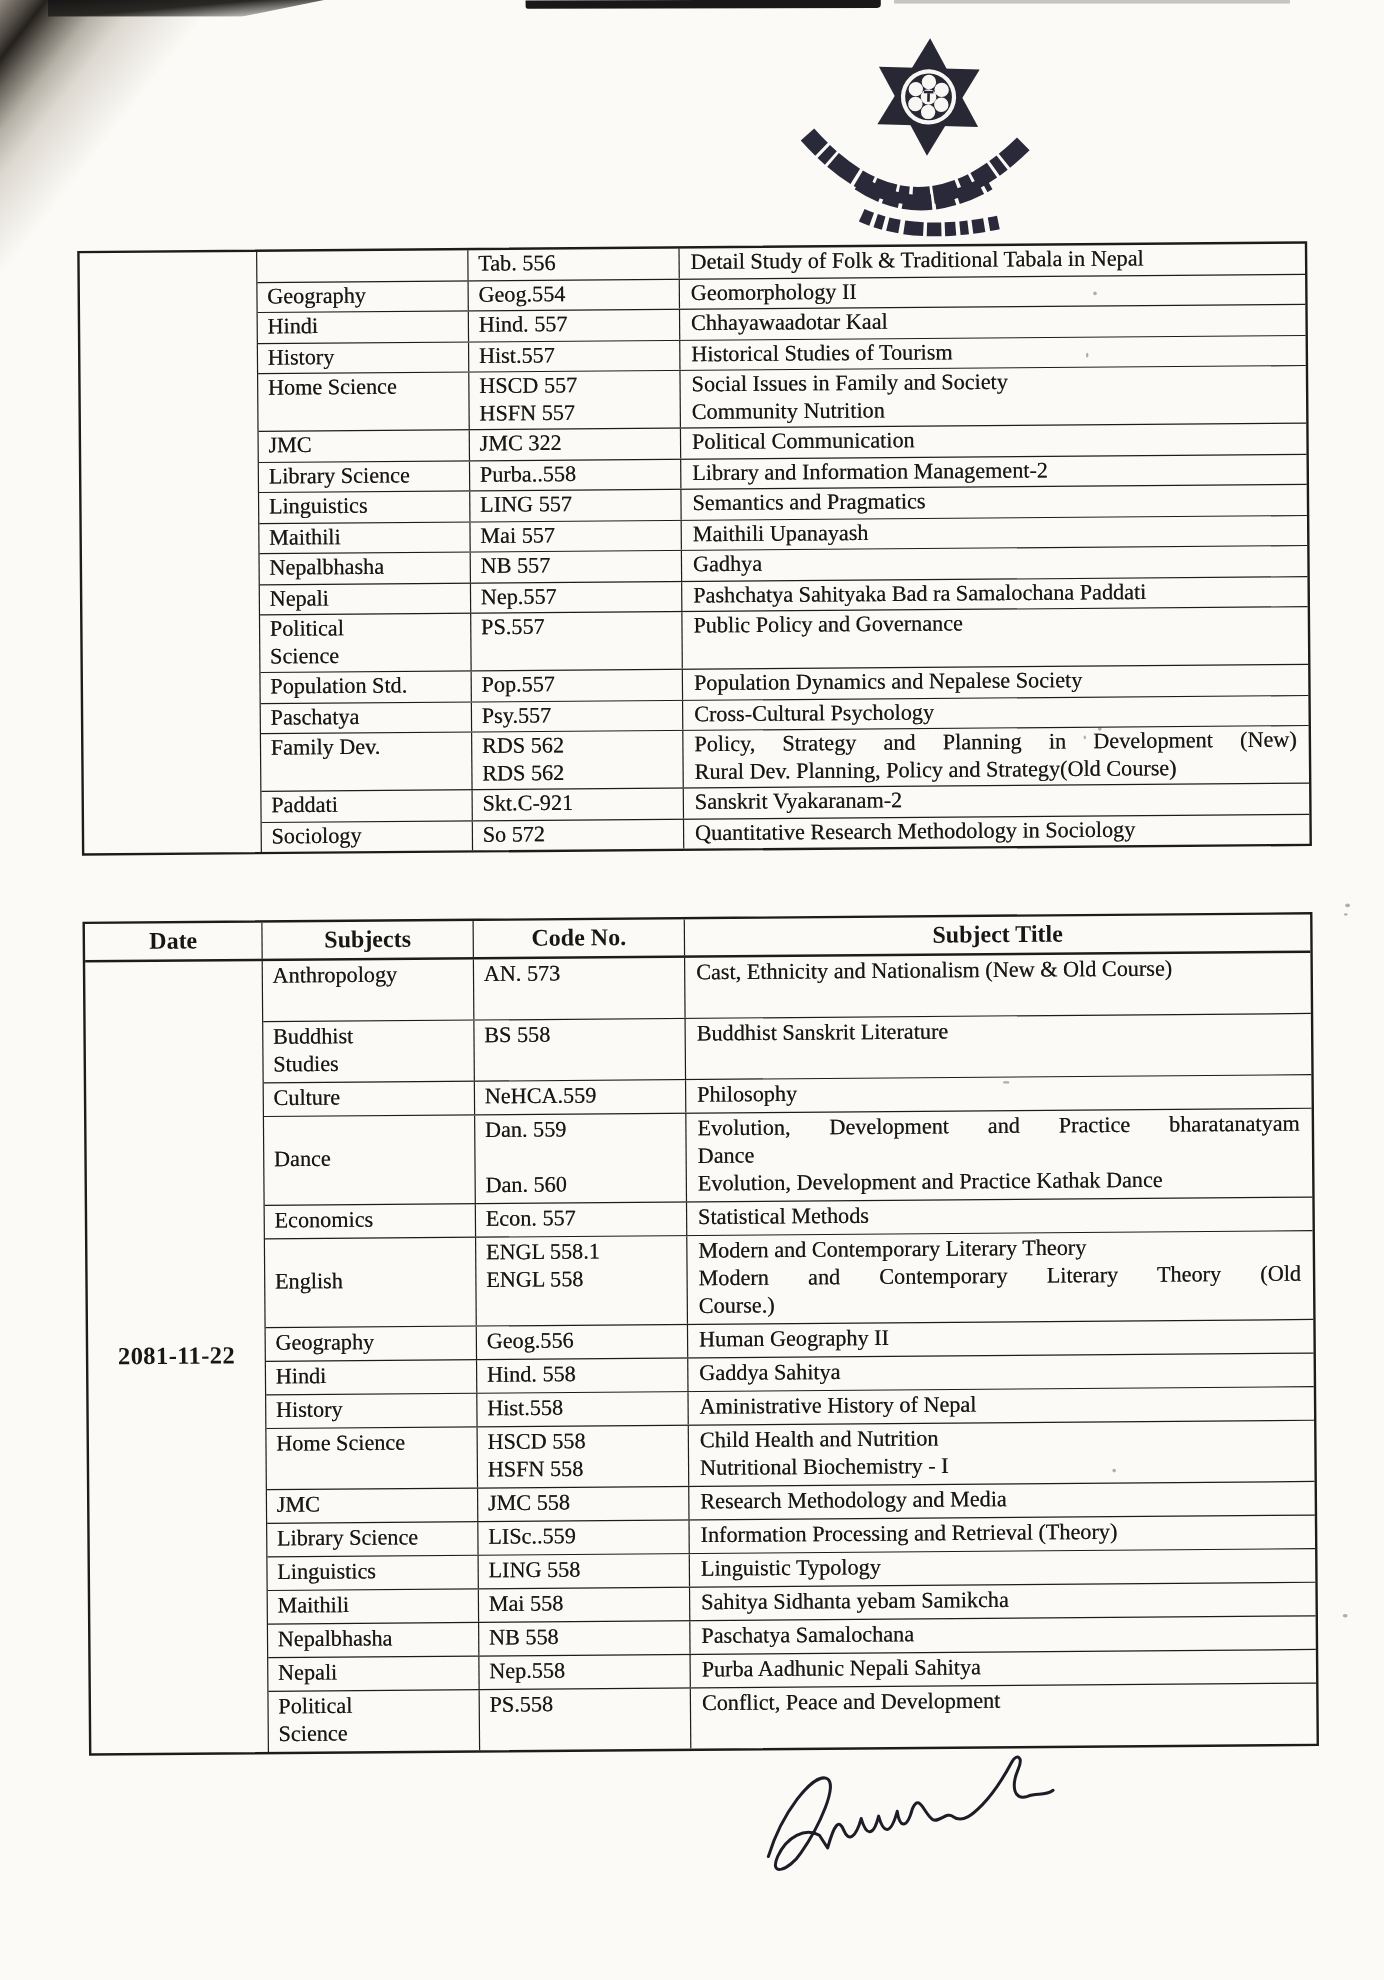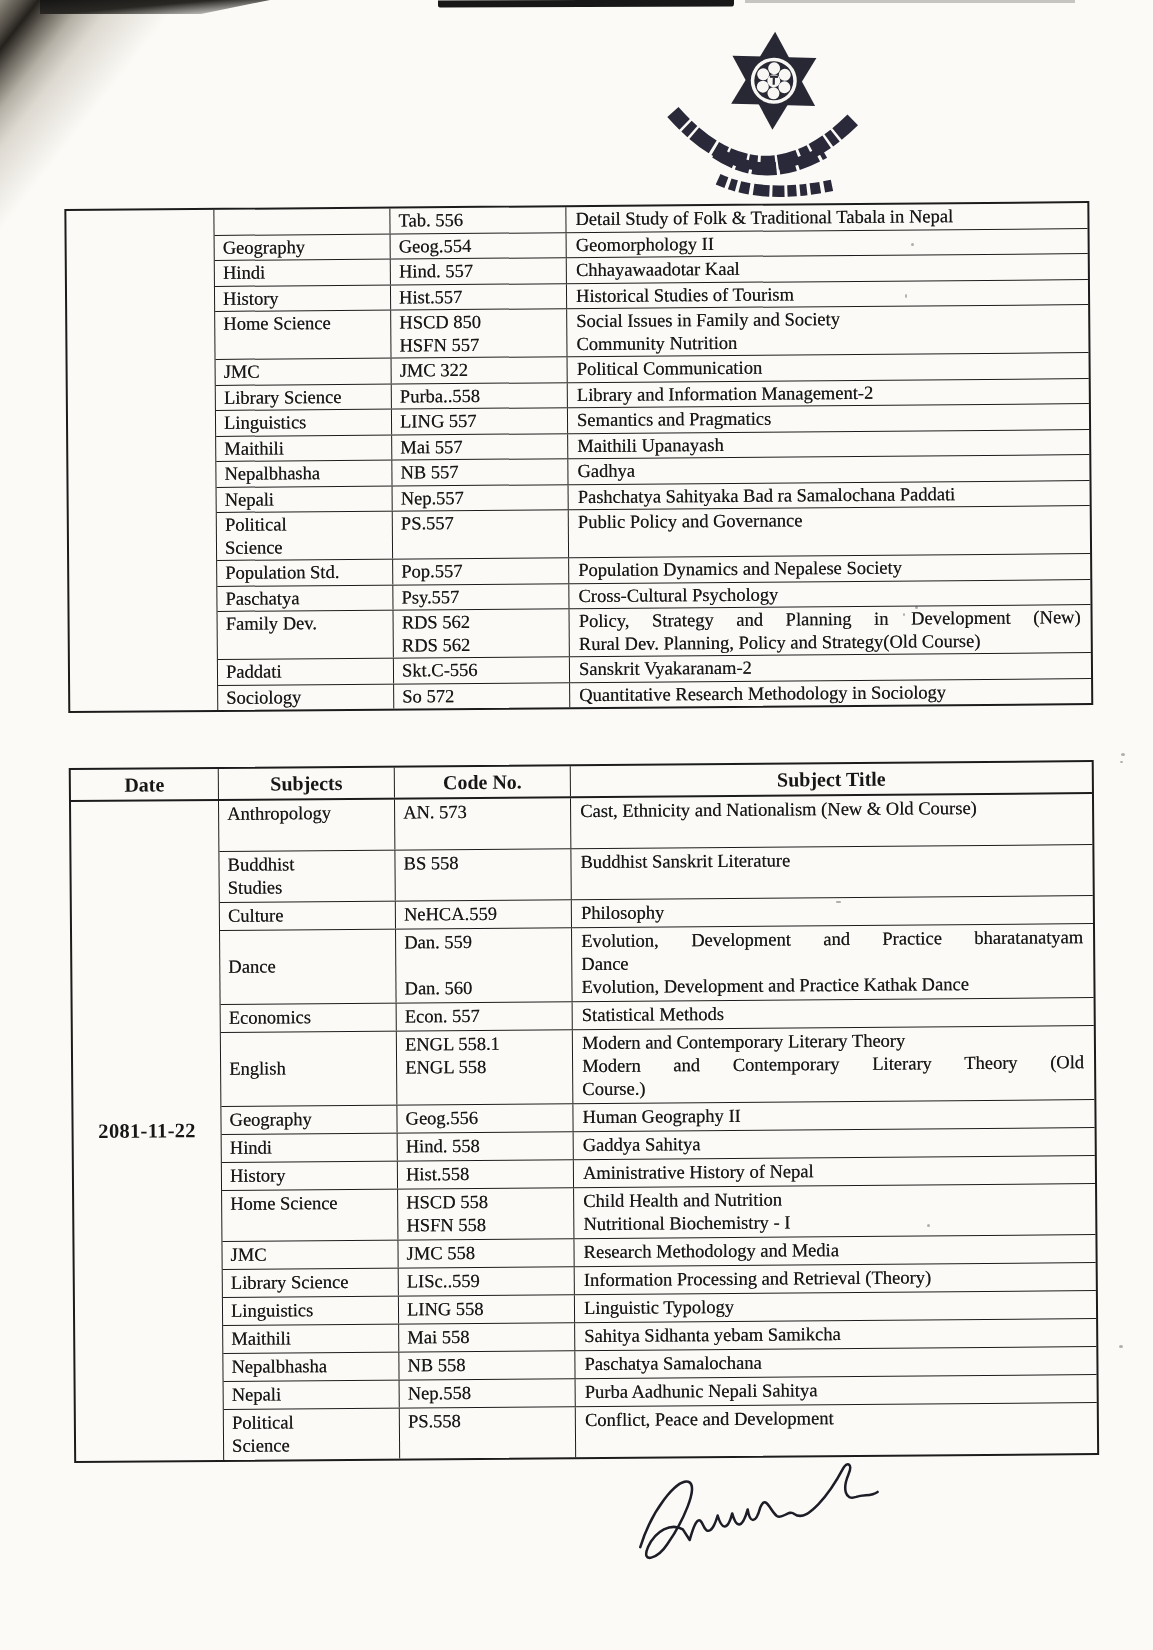--- a/index.html
+++ b/index.html
@@ -162,21 +162,21 @@
               </div>
               <div class="cell c-title">
                 <div class="ln">Historical Studies of Tourism</div>
               </div>
             </div>
             <div class="row">
               <div class="cell c-subject">
                 <div class="ln">Home Science</div>
               </div>
               <div class="cell c-code">
-                <div class="ln">HSCD 850</div>
+                <div class="ln">HSCD 557</div>
                 <div class="ln">HSFN 557</div>
               </div>
               <div class="cell c-title">
                 <div class="ln">Social Issues in Family and Society</div>
                 <div class="ln">Community Nutrition</div>
               </div>
             </div>
             <div class="row">
               <div class="cell c-subject">
                 <div class="ln">JMC</div>
@@ -289,21 +289,21 @@
               <div class="cell c-title">
                 <div class="ln j">Policy, Strategy and Planning in Development (New)</div>
                 <div class="ln">Rural Dev. Planning, Policy and Strategy(Old Course)</div>
               </div>
             </div>
             <div class="row">
               <div class="cell c-subject">
                 <div class="ln">Paddati</div>
               </div>
               <div class="cell c-code">
-                <div class="ln">Skt.C-556</div>
+                <div class="ln">Skt.C-921</div>
               </div>
               <div class="cell c-title">
                 <div class="ln">Sanskrit Vyakaranam-2</div>
               </div>
             </div>
             <div class="row">
               <div class="cell c-subject">
                 <div class="ln">Sociology</div>
               </div>
               <div class="cell c-code">

